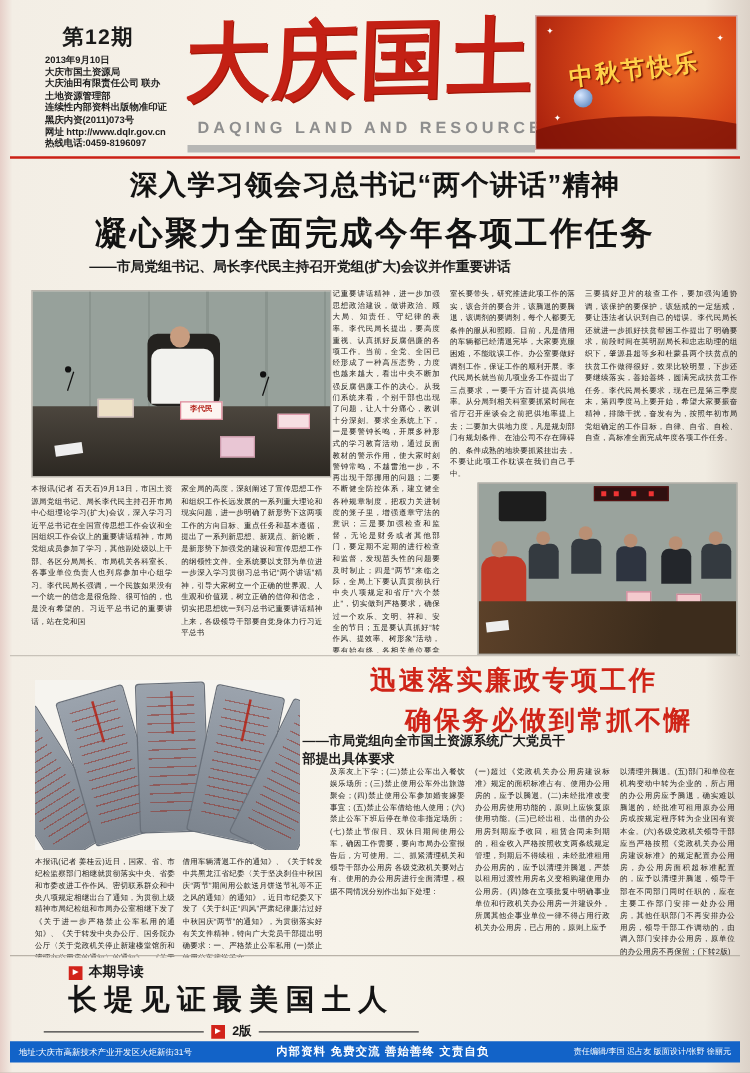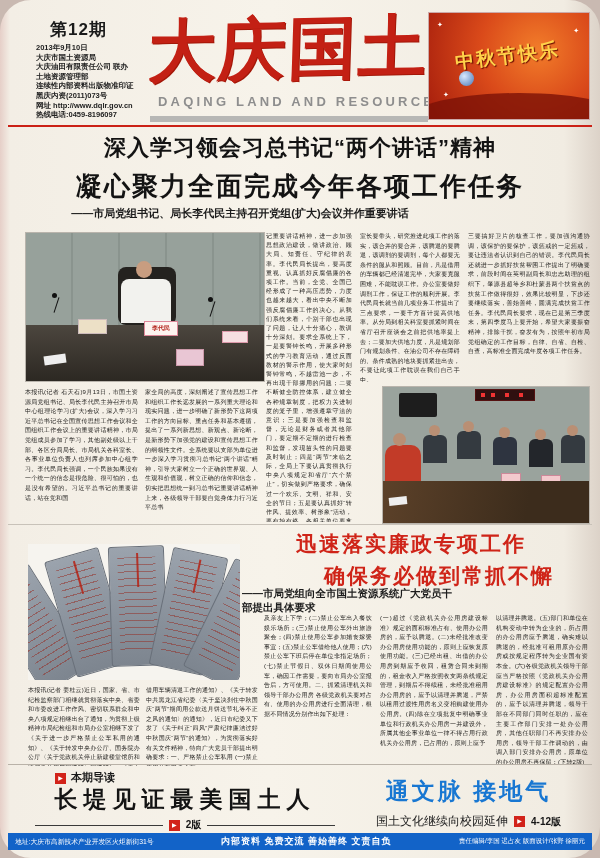--- a/index.html
+++ b/index.html
@@ -1,19 +1,19 @@
 <!DOCTYPE html>
 <html><head>
 <meta charset="utf-8">
 <style>
   html,body{margin:0;padding:0;}
   body{width:600px;height:858px;overflow:hidden;background:#c9b9b1;
        font-family:"Liberation Sans","DejaVu Sans",sans-serif;}
   .page{position:relative;width:600px;height:858px;
-        background:linear-gradient(90deg,#e6cfc8 0,#f3eee5 10px,#f7f3ea 45%,#f1ece2 94%,#dcd2c8 100%);border-radius:31px;}
+        background:linear-gradient(90deg,#e6cfc8 0,#f3eee5 10px,#f7f3ea 45%,#f1ece2 94%,#dcd2c8 100%);}
   .abs{position:absolute;}
 
   
   .issue{left:50px;top:18px;font-size:17px;font-weight:bold;color:#1a1a1a;letter-spacing:1px;}
   .pubinfo{left:36px;top:43px;width:135px;font-size:7.5px;line-height:9.6px;color:#222;font-weight:bold;}
   .paper-title{left:148px;top:0px;width:290px;font-size:68px;line-height:96px;font-weight:900;
                color:#c32014;letter-spacing:2px;transform:rotate(-1.2deg) skewX(-3deg);
                text-shadow:1px 1px 0 #a31708;}
   .paper-title-en{left:158px;top:94px;font-size:13px;font-weight:bold;letter-spacing:3.2px;color:#8e8e8e;}
   .gray-bar{left:150px;top:116px;width:278px;height:6px;background:#b7b7b5;}
@@ -237,27 +237,19 @@
   <div class="abs guide">
     <span class="flag">▶</span><span>本期导读</span>
   </div>
   <div class="abs teaser1-title">长堤见证最美国土人</div>
   <div class="abs teaser1-pg">
     <span class="ln"></span>
     <span class="flag">▶</span>
     <span class="pgref">2版</span>
     <span class="ln"></span>
   </div>
-  <div class="abs teaser2">
-    <div class="teaser2-title">通文脉  接地气</div>
-    <div class="teaser2-row">
-      <span class="teaser2-sub">国土文化继续向校园延伸</span>
-      <span class="flag">▶</span>
-      <span class="pgref">4-12版</span>
-    </div>
-  </div>
   <div class="abs bar">
     <span class="addr">地址:大庆市高新技术产业开发区火炬新街31号</span>
     <span class="mid">内部资料 免费交流 善始善终 文责自负</span>
     <span class="eds">责任编辑/李国 迟占友 版面设计/张野 徐丽元</span>
   </div>
 
 </div>
 
 </body></html>

